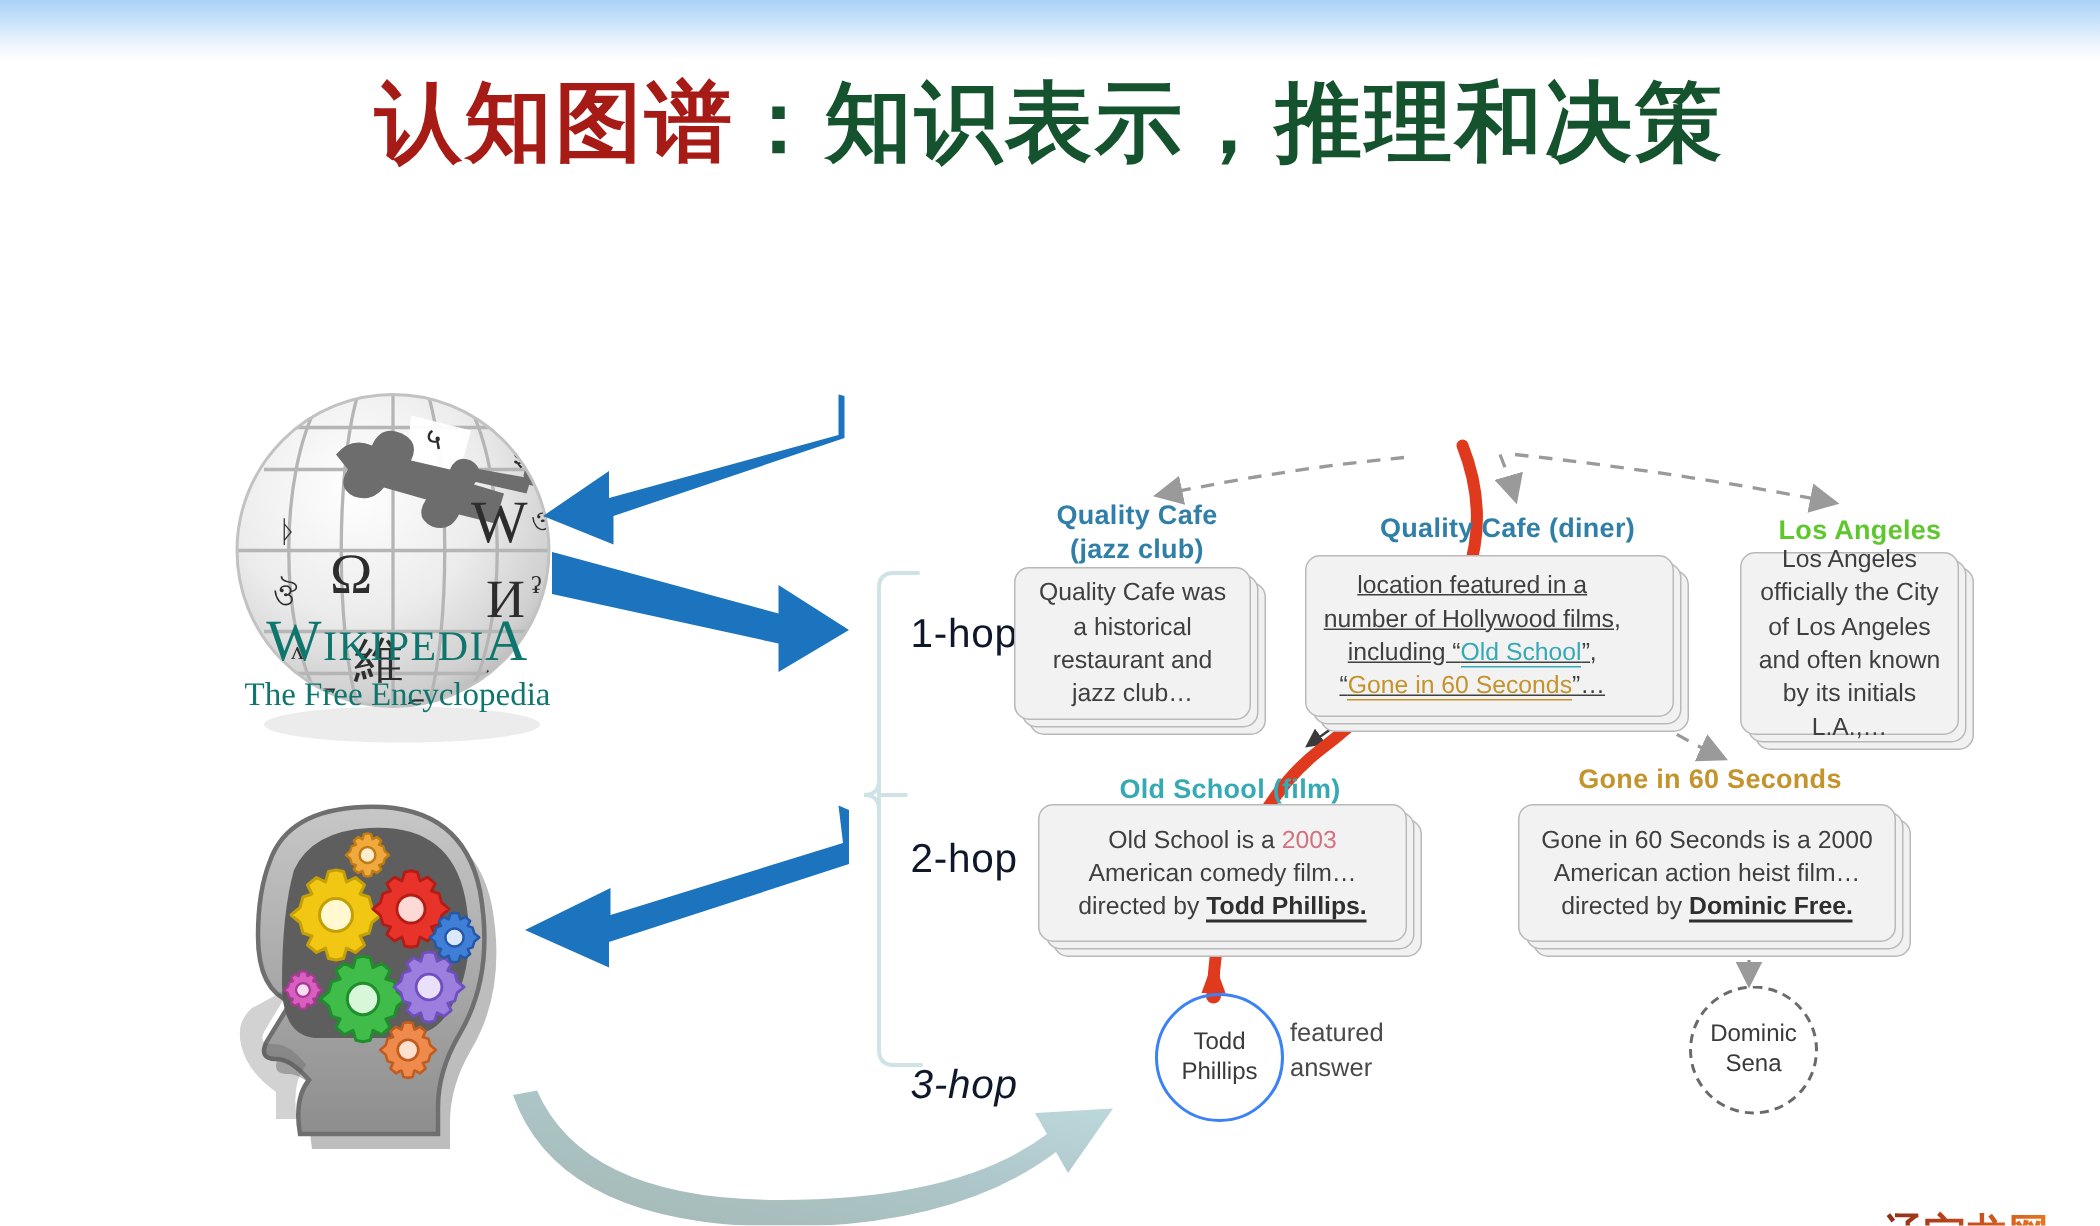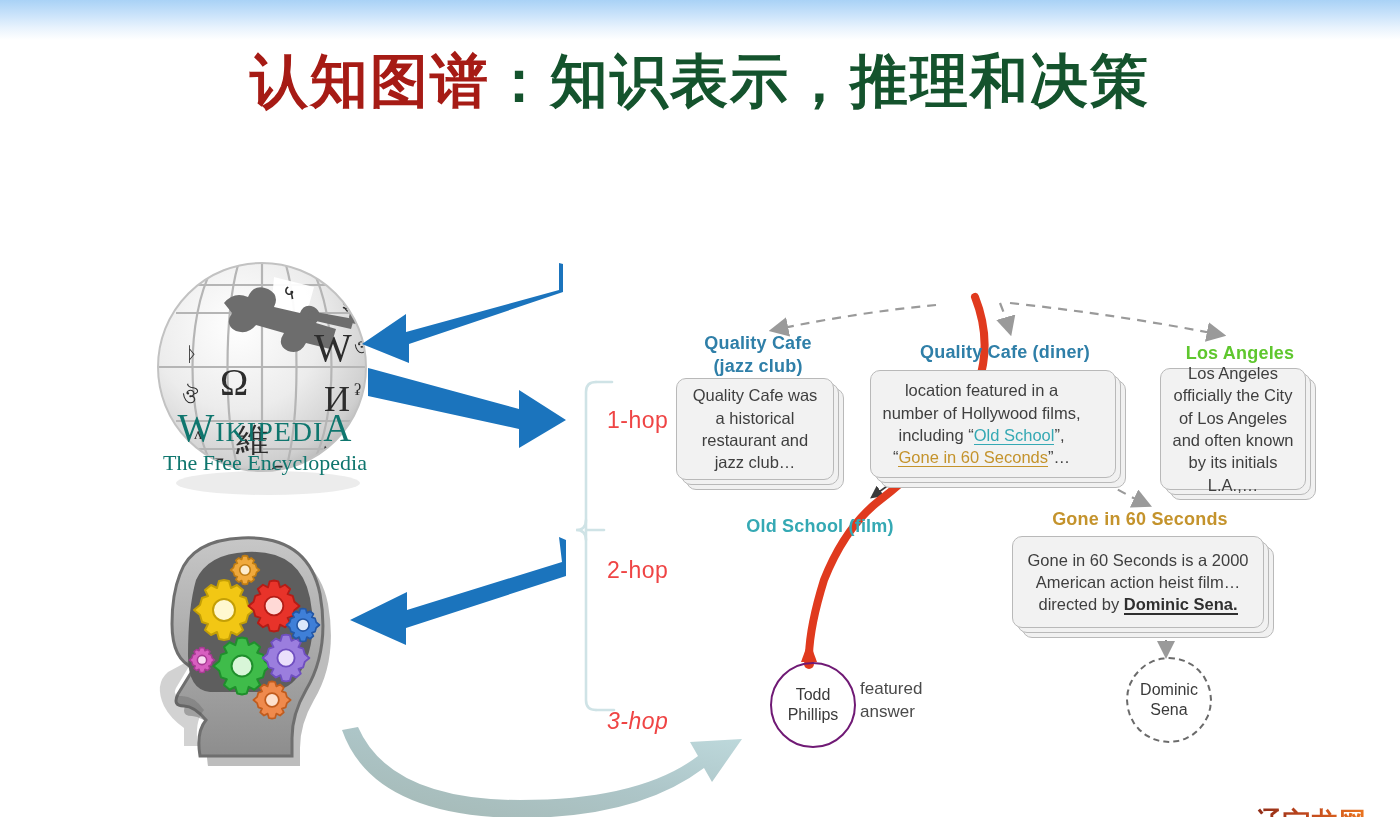--- a/index.html
+++ b/index.html
@@ -34,21 +34,21 @@
   }
   .wiki-name{font-size:39px;letter-spacing:1px;line-height:1;}
   .wiki-name .small{font-size:28px;}
   .wiki-sub{font-size:22px;margin-top:5px;line-height:1;text-align:center;}
 
   
   .brain-wrap{position:absolute;left:122px;top:518px;width:250px;height:250px;}
 
   
   .hop{
-    position:absolute;font-size:23px;color:#ef4444;letter-spacing:.5px;
+    position:absolute;font-size:27px;color:#0f172a;letter-spacing:.5px;
     font-family:"Liberation Sans","DejaVu Sans",sans-serif;
   }
   #hop1{left:607px;top:407px;}
   #hop2{left:607px;top:557px;}
   #hop3{left:607px;top:708px;font-style:italic;}
 
   
   .question{
     position:absolute;left:660px;top:249px;width:600px;
     text-align:center;font-size:19.5px;line-height:1.45;color:#3c3c3c;
@@ -87,21 +87,21 @@
   .cardtext .lk-teal{color:#35a9b4;border-bottom:1.5px solid #35a9b4;}
   .cardtext .lk-gold{color:#c4932c;border-bottom:1.5px solid #c4932c;}
   .cardtext .lk-dark{color:#2f2f2f;font-weight:700;border-bottom:2px solid #2f2f2f;}
 
   
   .ans-circle{
     position:absolute;border-radius:50%;
     display:flex;align-items:center;justify-content:center;text-align:center;
     font-size:16px;line-height:1.25;color:#3a3a3a;white-space:pre-line;
   }
-  #todd-circle{left:770px;top:662px;width:82px;height:82px;border:2px solid #701a75;}
+  #todd-circle{left:770px;top:662px;width:82px;height:82px;border:2px solid #3b82f6;}
   #dominic-circle{left:1126px;top:657px;width:82px;height:82px;border:2.5px dashed #6a6a6a;}
   .ans-label{
     position:absolute;font-size:17px;color:#4a4a4a;line-height:1.35;
     text-align:left;white-space:pre-line;
   }
   #correct-answer{left:860px;top:678px;}
 
   
   .watermark{
     position:absolute;left:1255px;top:804px;font-size:27px;font-weight:700;
@@ -316,45 +316,55 @@
     <div class="sheet s2" style="width:158px;height:102px;"></div>
     <div class="sheet s1" style="width:158px;height:102px;"></div>
     <div class="cardtext" style="width:158px;height:102px;">Quality Cafe was a historical restaurant and jazz club…</div>
   </div>
 
   <div class="ntitle c-blue" style="left:900px;top:341px;width:210px;">Quality Cafe (diner)</div>
   <div class="cardstack" style="left:870px;top:370px;width:260px;height:122px;">
     <div class="sheet s3" style="width:246px;height:108px;"></div>
     <div class="sheet s2" style="width:246px;height:108px;"></div>
     <div class="sheet s1" style="width:246px;height:108px;"></div>
-    <div class="cardtext" style="width:223px;height:108px;">
+    <div class="cardtext" style="width:223px;height:108px;text-decoration:underline;">
       <div>
         <span>location featured in a number of Hollywood films, including “</span><span class="lk-teal">Old School</span><span>”, “</span><span class="lk-gold">Gone in 60 Seconds</span><span>”…</span>
       </div>
     </div>
   </div>
 
   <div class="ntitle c-green" style="left:1155px;top:342px;width:170px;">Los Angeles</div>
   <div class="cardstack" style="left:1160px;top:368px;width:160px;height:135px;">
     <div class="sheet s3" style="width:146px;height:122px;"></div>
     <div class="sheet s2" style="width:146px;height:122px;"></div>
     <div class="sheet s1" style="width:146px;height:122px;"></div>
     <div class="cardtext" style="width:146px;height:122px;">Los Angeles officially the City of Los Angeles and often known by its initials L.A.,…</div>
   </div>
 
   <div class="ntitle c-teal" style="left:720px;top:515px;width:200px;">Old School (film)</div>
+  <div class="cardstack" style="left:692px;top:536px;width:260px;height:105px;">
+    <div class="sheet s3" style="width:246px;height:92px;"></div>
+    <div class="sheet s2" style="width:246px;height:92px;"></div>
+    <div class="sheet s1" style="width:246px;height:92px;"></div>
+    <div class="cardtext" style="width:246px;height:92px;">
+      <div>
+        <span>Old School is a </span><span class="yr">2003</span><span> American comedy film… directed by </span><span class="lk-dark">Todd Phillips.</span>
+      </div>
+    </div>
+  </div>
 
   <div class="ntitle c-gold" style="left:1040px;top:508px;width:200px;">Gone in 60 Seconds</div>
   <div class="cardstack" style="left:1012px;top:536px;width:266px;height:105px;">
     <div class="sheet s3" style="width:252px;height:92px;"></div>
     <div class="sheet s2" style="width:252px;height:92px;"></div>
     <div class="sheet s1" style="width:252px;height:92px;"></div>
     <div class="cardtext" style="width:252px;height:92px;">
       <div>
-        <span>Gone in 60 Seconds is a 2000 American action heist film… directed by </span><span class="lk-dark">Dominic Sena.</span>
+        <span>Gone in 60 Seconds is a 2000 American action heist film… directed by </span><span class="lk-dark">Dominic Free.</span>
       </div>
     </div>
   </div>
 
   <div class="ans-circle" id="todd-circle">Todd
 Phillips</div>
   <div class="ans-label" id="correct-answer">featured
 answer</div>
   <div class="ans-circle" id="dominic-circle">Dominic
 Sena</div>

